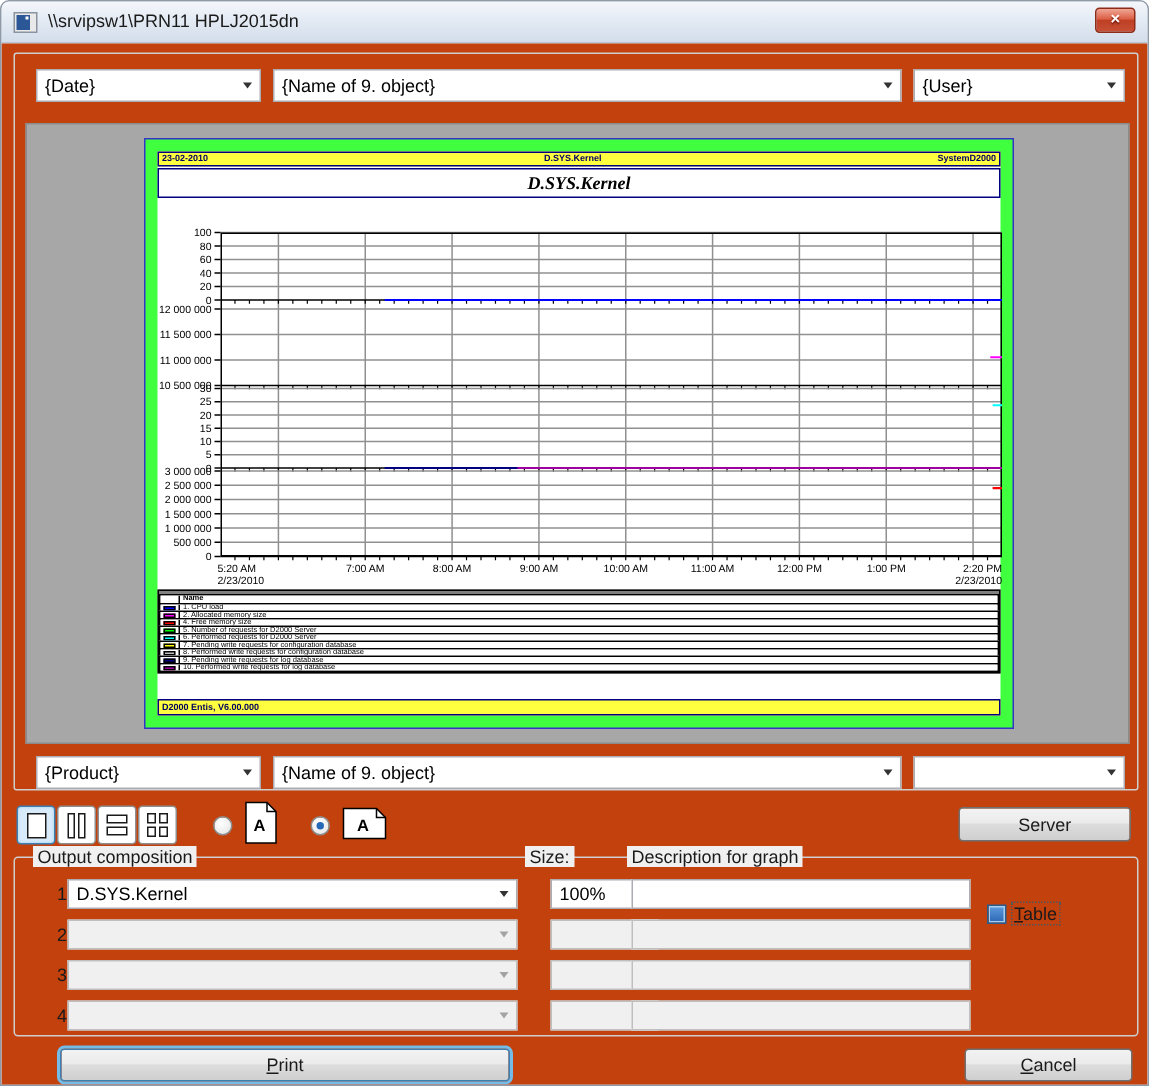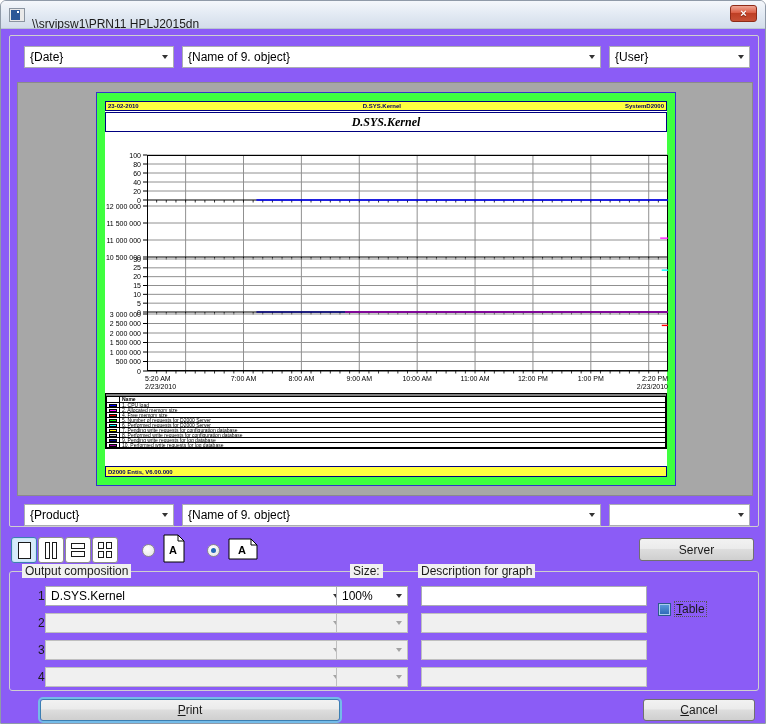--- a/index.html
+++ b/index.html
@@ -8,28 +8,28 @@
             border-radius:6px 6px 0 0; overflow:hidden; background:#F0F0F0; }
   
   .titlebar { position:relative; height:28px;
     background:linear-gradient(180deg,#F4F7FB 0%,#E4EBF4 45%,#D3DDEA 100%);
     border-bottom:1px solid #B9C4D2; }
   .win-icon { position:absolute; left:8px; top:7px; width:16px; height:14px;
     background:#E9E9E9; border:1px solid #8A94A0; }
   .win-icon::before { content:''; position:absolute; left:1px; top:1px; right:4px; bottom:1px;
     background:#2B5797; }
   .win-icon::after { content:''; position:absolute; right:5px; top:2px; width:2px; height:2px; background:#fff; }
-  .title-text { position:absolute; left:31px; top:10px; line-height:27px; font-size:12px; color:#1A1A1A; }
+  .title-text { position:absolute; left:31px; top:0; line-height:27px; font-size:12px; color:#1A1A1A; }
   .close-btn { position:absolute; right:8px; top:4px; width:27px; height:17px; border-radius:3px;
     border:1px solid #8E2B18;
     background:linear-gradient(180deg,#EFA695 0%,#DB5E44 45%,#BE3F24 50%,#C75035 100%);
     color:#fff; font-size:11px; font-weight:bold; text-align:center; line-height:15px;
     text-shadow:0 1px 1px #7A2010; cursor:pointer; }
   
-  .content { position:relative; height:696px; background:#8b5cf6; }
+  .content { position:relative; height:696px; background:#c2410c; }
   .frame { position:absolute; border:1px solid #CFCFCF; border-radius:2px; }
   .frame-top { left:8px; top:6px; width:750px; height:492px; }
   
   .combo { position:absolute; height:22px; background:#fff; border:1px solid #ABADB3;
     display:flex; align-items:center; padding:0 3px 0 5px; font-size:12px; color:#000; cursor:default; }
   .combo-text { flex:1; white-space:nowrap; overflow:hidden; }
   .combo-arrow { width:11px; display:flex; justify-content:center; align-items:center; }
   .combo-arrow::after { content:''; border-left:3.5px solid transparent; border-right:3.5px solid transparent;
     border-top:4px solid #333; }
   .combo.disabled { background:#F0F0F0; border-color:#BFBFBF; }
@@ -80,21 +80,21 @@
   
   .groupbox { position:absolute; left:8px; top:542px; width:750px; height:120px;
     border:1px solid #CFCFCF; border-radius:3px; }
   .gb-label { position:absolute; top:-8px; background:#F0F0F0; padding:0 3px;
     font-size:12px; color:#1A1A1A; line-height:14px; }
   .comp-row { position:absolute; left:0; width:100%; height:20px; }
   .comp-idx { position:absolute; left:10px; width:28px; text-align:right; font-size:12px;
     color:#1A1A1A; line-height:20px; }
   .comp-row .combo { height:20px; }
   .comp-graph { left:35px; width:300px; }
-  .comp-size { left:326px; width:72px; }
+  .comp-size { left:357px; width:72px; }
   .comp-desc { position:absolute; left:411px; width:226px; height:20px; border:1px solid #ABADB3;
     background:#fff; font-size:12px; padding:0 4px; font-family:"Liberation Sans", sans-serif; }
   .comp-desc:disabled { background:#F0F0F0; border-color:#BFBFBF; }
   .checkbox { position:absolute; left:648px; top:17px; width:13px; height:13px;
     border:1px solid #2B5D8C; background:linear-gradient(180deg,#5D9BDD 0%,#2B67B5 100%);
     box-shadow:inset 0 0 0 1px #A9CDEF; cursor:pointer; }
   .checkbox-label { position:absolute; left:665px; top:16px; font-size:12px; color:#1A1A1A;
     outline:1px dotted #555; padding:0 1px; cursor:pointer; }
   .btn-print { position:absolute; left:39px; top:670px; width:300px; height:22px;
     border-color:#3C7FB1; outline:2px solid #74BBE8; }

